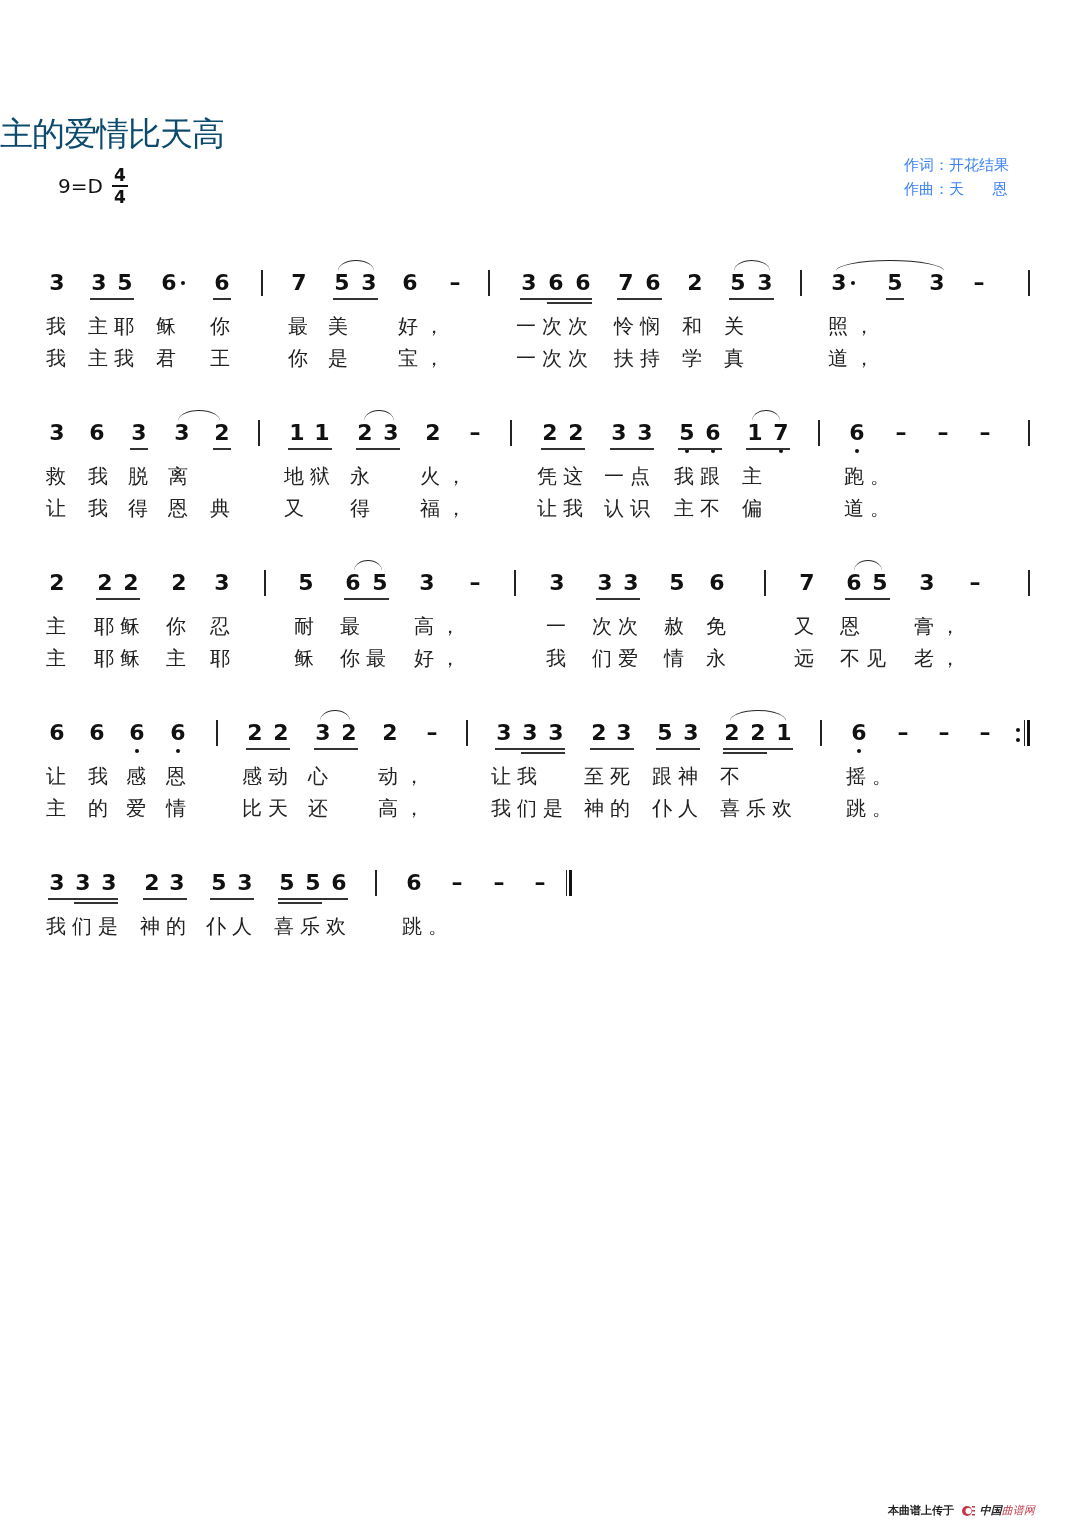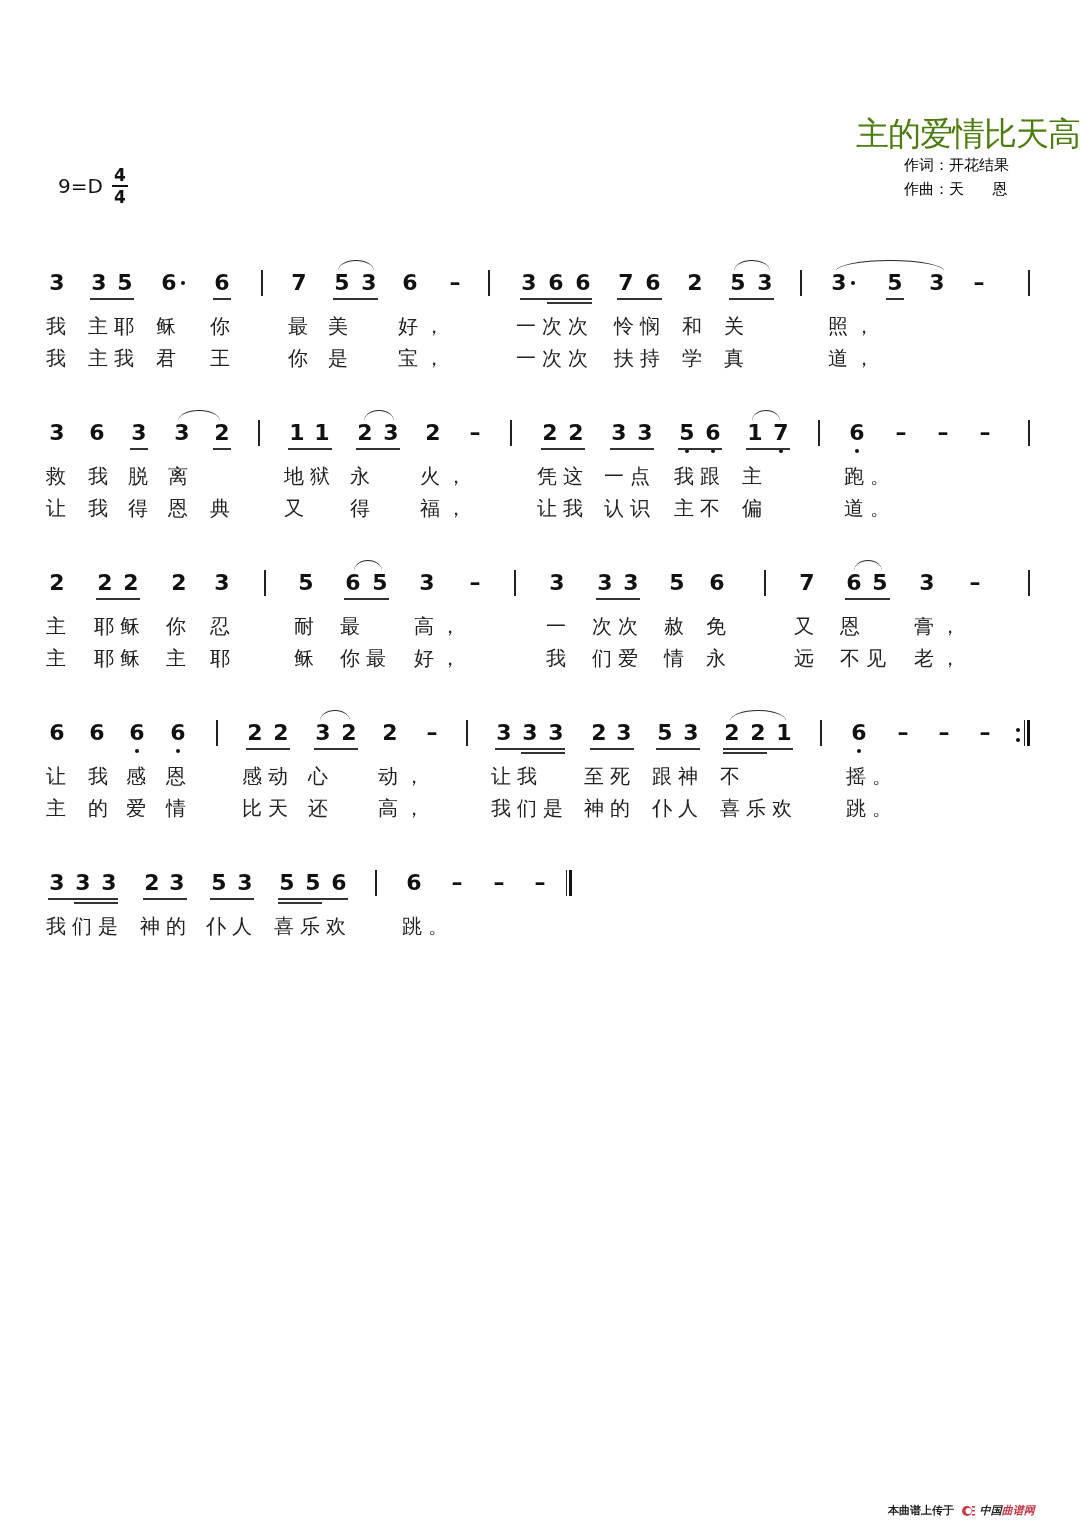--- a/index.html
+++ b/index.html
@@ -1,41 +1,41 @@
 <!DOCTYPE html>
 <html><head>
   <meta charset="utf-8">
   <style>
     html, body { margin: 0; padding: 0; background: #ffffff; }
     body { width: 1080px; height: 1528px; position: relative; overflow: hidden;
            font-family: "DejaVu Sans", "Liberation Sans", sans-serif; color: #111; }
-    .title { position: absolute; left: 0; width: 1080px; top: 112px; text-align: right;
-             font-size: 33px; font-weight: 400; color: #4d7c0f; letter-spacing: -1px; }
+    .title { position: absolute; left: 0; width: 1080px; top: 112px; text-align: left;
+             font-size: 33px; font-weight: 400; color: #0c4a6e; letter-spacing: -1px; }
     .key { position: absolute; left: 58px; top: 166px; height: 40px; }
     .key .key-text { position: absolute; left: 0; top: 8px; font-size: 20px; white-space: nowrap; }
     .key .frac { position: absolute; left: 54px; top: 0; width: 16px; text-align: center;
                  font-weight: 700; font-size: 17px; line-height: 18px; }
     .key .frac .bar { height: 2px; background: #111; margin: 1px 0; }
-    .credits { position: absolute; left: 904px; top: 153px; font-size: 15px; line-height: 24px; color: #000000; }
+    .credits { position: absolute; left: 904px; top: 153px; font-size: 15px; line-height: 24px; color: #3b82f6; }
     .credits div { white-space: pre; }
     .row { position: absolute; left: 0; width: 1080px; height: 130px; }
     .note { position: absolute; top: 0; font-weight: 700; font-size: 22px; width: 18px;
             text-align: center; line-height: 30px; color: #111; }
     .note .ldot { position: absolute; left: 7px; top: 31px; width: 4px; height: 4px; border-radius: 50%; background: #111; }
     .ul { position: absolute; height: 2px; background: #333; }
     .tie { position: absolute; border-top: 1.5px solid #222; border-radius: 50% 50% 0 0 / 100% 100% 0 0; height: 10px; }
     .barline { position: absolute; top: 2px; width: 2px; height: 26px; background: #222; }
     .dbar-thin { position: absolute; top: 2px; width: 1px; height: 26px; background: #222; }
     .dbar-thick { position: absolute; top: 2px; width: 3px; height: 26px; background: #111; }
     .rdot { position: absolute; width: 4px; height: 4px; border-radius: 50%; background: #111; }
     .lyric { position: absolute; font-size: 20px; line-height: 24px; color: #222; white-space: pre; }
     .footer { position: absolute; left: 888px; top: 1503px; font-size: 11px; font-weight: 700; color: #222; white-space: nowrap; }
     .footer .logo-mark { display: inline-block; width: 14px; height: 12px; vertical-align: middle; margin-left: 4px; }
     .footer .logo-cn { color: #222; font-weight: 700; font-style: italic; }
-    .footer .logo-red { color: #c23a4a; font-weight: 700; font-style: italic; }
+    .footer .logo-red { color: #c23a4a; font-weight: 400; font-style: italic; }
   </style>
 </head>
 <body>
 
 <div class="title">主的爱情比天高</div>
 
 <div class="key">
   <span class="key-text">9=D</span>
   <div class="frac">
     <div>4</div>

